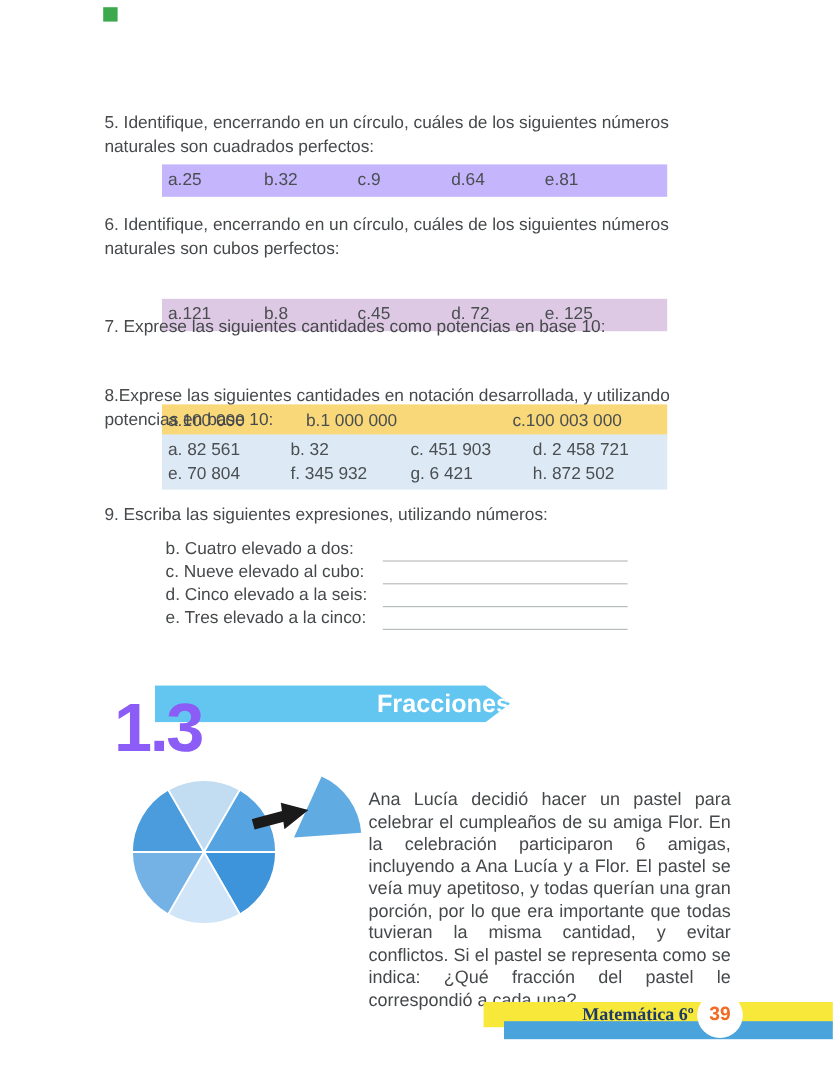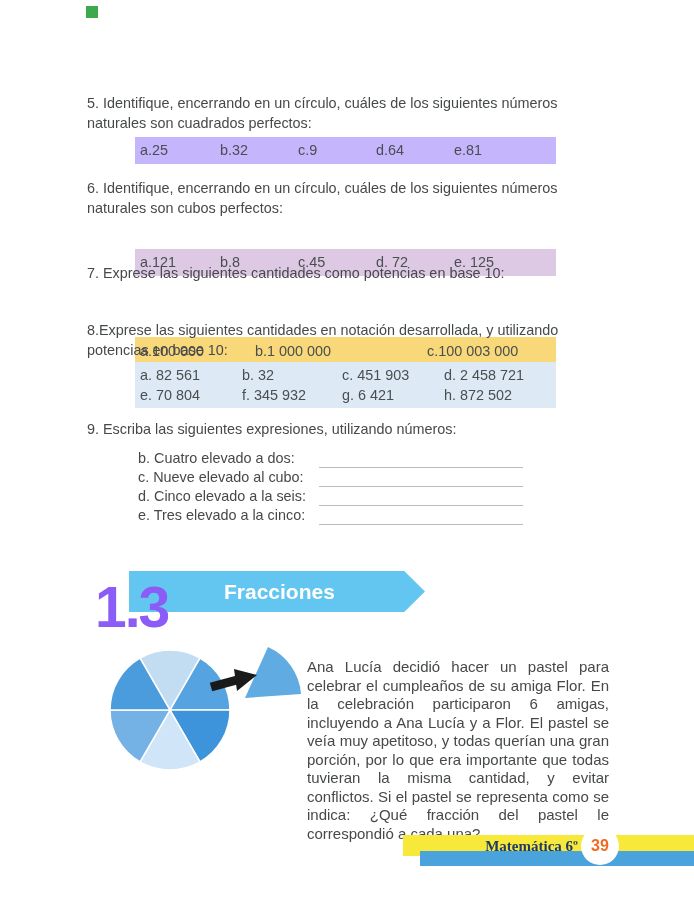--- a/index.html
+++ b/index.html
@@ -21,23 +21,23 @@
     grid-template-columns:102px 100px 102px auto; grid-auto-rows:20px; line-height:20px; }
   .band-grid span { position:static; }
 
   .q9-block { left:138px; top:449px; width:390px; }
   .q9-row { display:flex; height:19px; align-items:flex-end; }
   .q9-label { width:181px; font-size:14.4px; line-height:19px; }
   .q9-line { width:204px; height:15px; border-bottom:1px solid #b8bcbe; }
 
   .sec-num { left:95px; top:559px; font-size:57px; line-height:57px; font-weight:bold;
     letter-spacing:-2px; color:#8b5cf6; z-index:3;margin-top:20px; }
-  .sec-banner { left:129px; top:571px; width:296px; height:41px; background:#63c6f0; z-index:2;
+  .sec-banner { left:129px; top:571px; width:296px; height:31px; background:#63c6f0; z-index:2;
     clip-path:polygon(0 0, 93% 0, 100% 50%, 93% 100%, 0 100%);
-    display:flex; align-items:center; justify-content:flex-start; padding-left:95px; }
+    display:flex; align-items:center; justify-content:flex-end; padding-left:95px; }
   .sec-title { color:#ffffff; font-size:21px; font-weight:bold; }
 
   .pie-svg { left:103px; top:630px; }
 
   .problem { left:307px; top:658px; width:302px; font-size:15px; line-height:18.5px;
     text-align:justify; color:#46494b; }
 
   .footer-yellow { left:403px; top:835px; width:291px; height:21px; background:#f8e839; z-index:1; }
   .footer-blue   { left:420px; top:851px; width:274px; height:15px; background:#4aa3db; z-index:2; }
   .footer-subject { left:403px; top:838px; width:175px; text-align:right; z-index:3;

